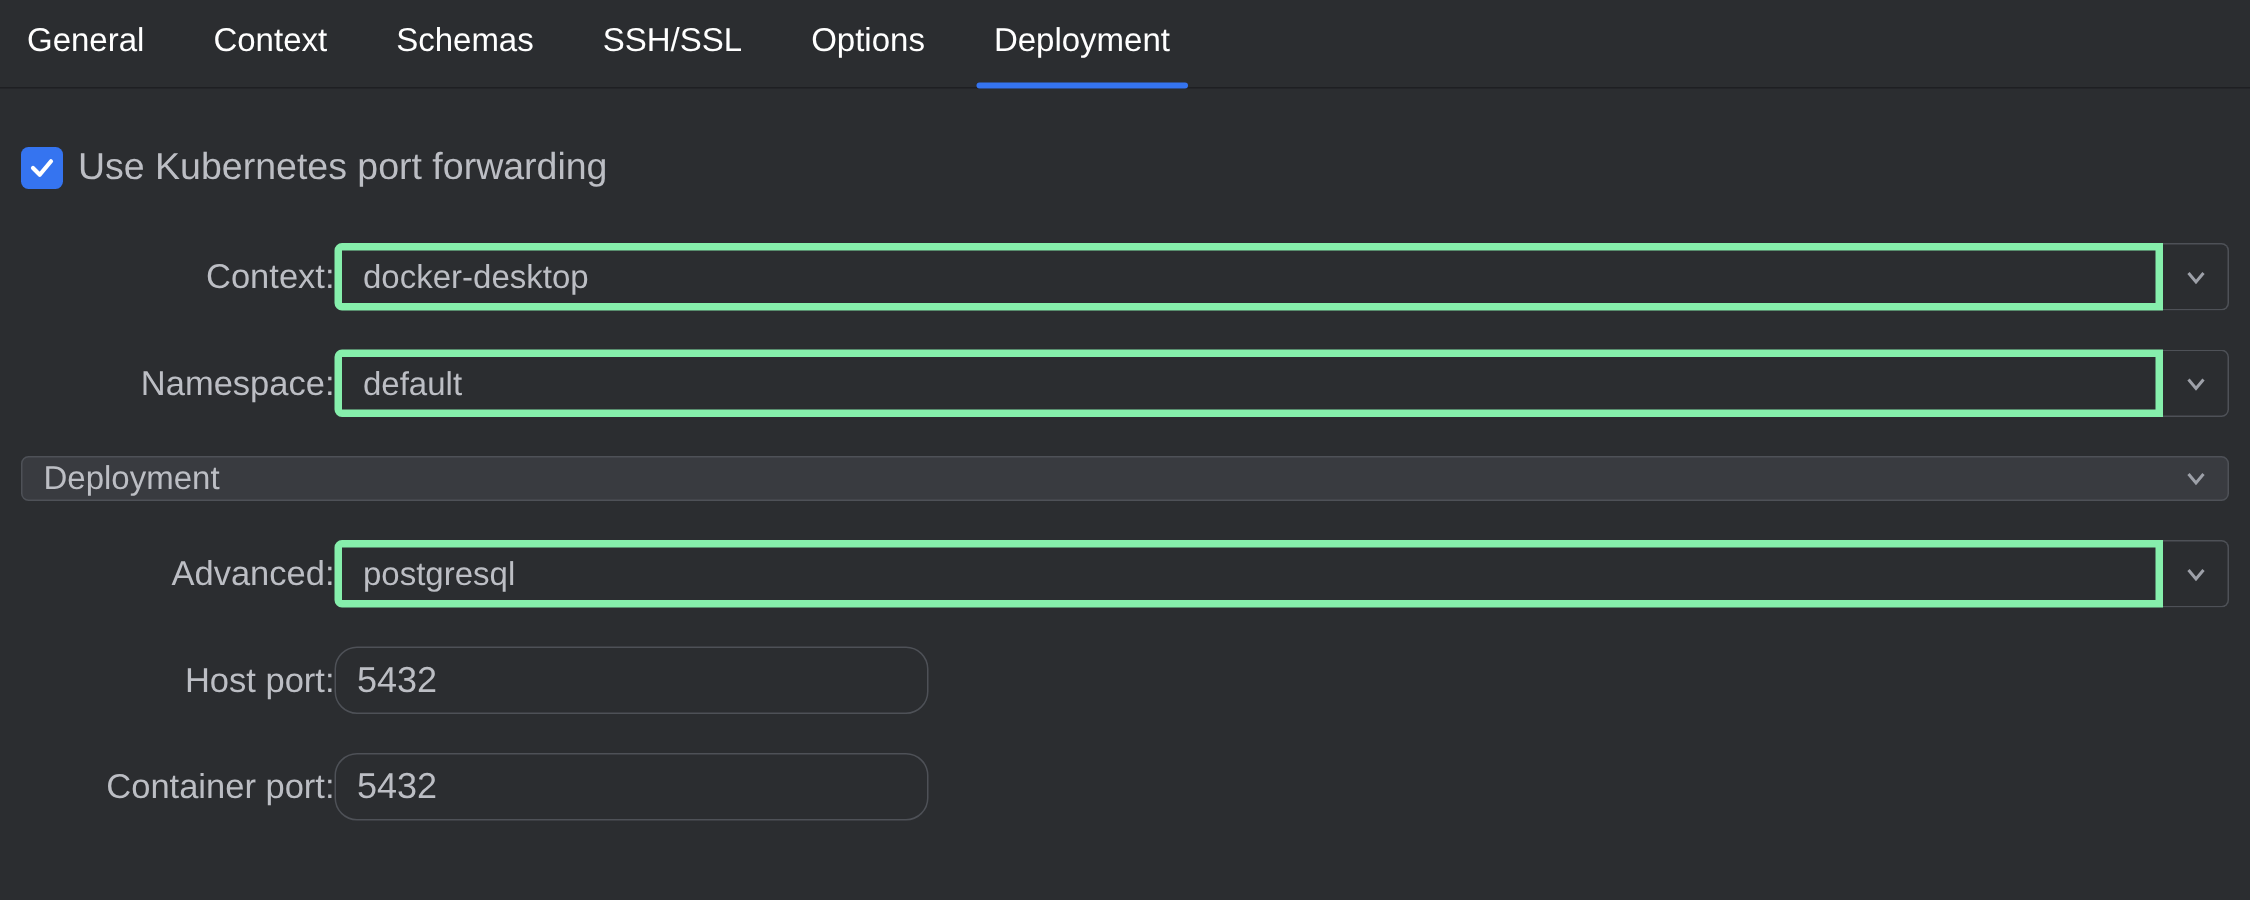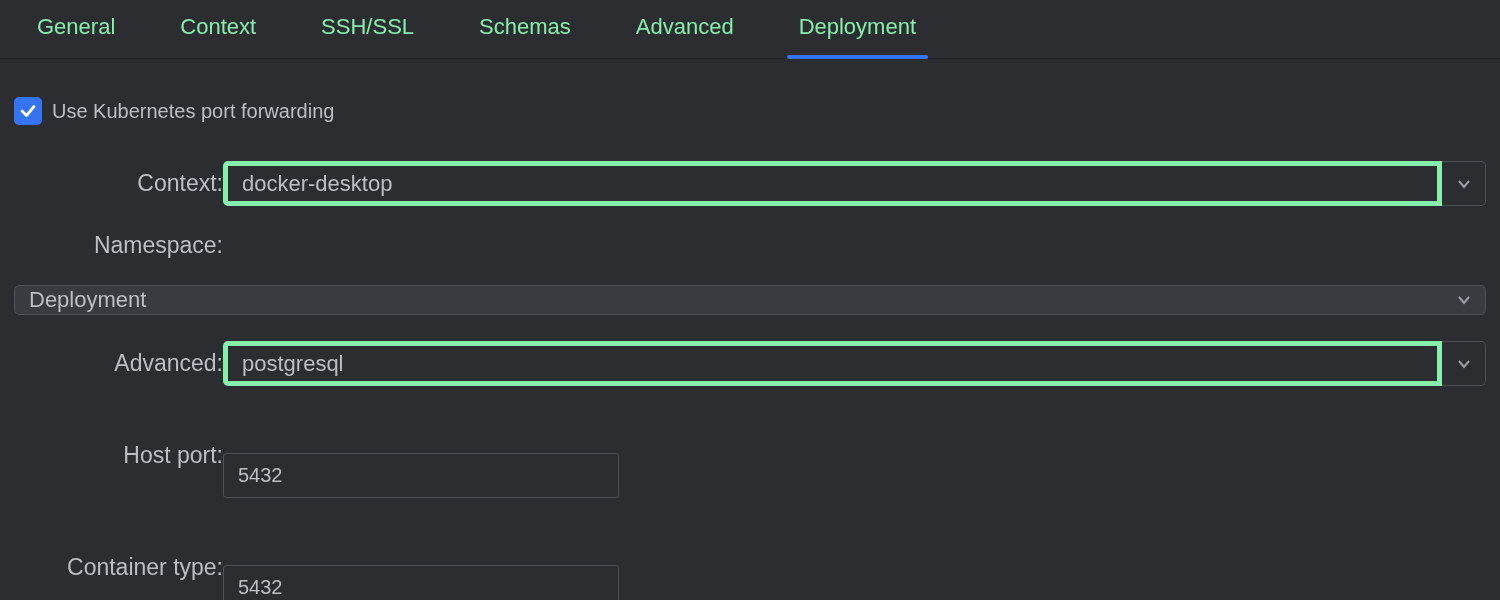--- a/index.html
+++ b/index.html
@@ -19,22 +19,21 @@
     .tabs {
       display: flex;
       gap: 46px;
       padding: 14px 18px 0 18px;
       border-bottom: 1px solid #1e1f22;
     }
     .tab {
       padding-bottom: 18px;
       cursor: pointer;
       position: relative;
-      color: #86efac;
-      margin-left: 19px;
+      color: #ffffff;
     }
     .tab.active::after {
       content: "";
       position: absolute;
       left: -12px;
       right: -12px;
       bottom: -1px;
       height: 4px;
       background-color: #3574f0;
       border-radius: 2px;
@@ -57,21 +56,21 @@
       align-items: center;
       justify-content: center;
       cursor: pointer;
     }
     .checkbox svg {
       width: 20px;
       height: 20px;
     }
     .checkbox-label {
       color: #bcbec4;
-      font-size: 20px;
+      font-size: 25px;
     }
     .form-row {
       display: flex;
       align-items: center;
       margin-bottom: 26px;
       text-align: right;
     }
     .form-label {
       width: 209px;
       color: #bcbec4;
@@ -130,38 +129,37 @@
       height: 10px;
       fill: none;
       stroke: #9da0a8;
       stroke-width: 2;
     }
     .text-input {
       width: 396px;
       height: 45px;
       background-color: #2b2d30;
       border: 1px solid #4e5157;
-      border-radius: 3px;
+      border-radius: 15px;
       padding: 0 14px;
       color: #bcbec4;
-      font-size: 20px;
-      display: flex;
-      align-items: center;
-      margin-top: 41px;
+      font-size: 24px;
+      display: flex;
+      align-items: center;
     }
   </style>
 </head>
 <body>
 
 <div class="tabs">
   <div class="tab">General</div>
   <div class="tab">Context</div>
+  <div class="tab">Schemas</div>
   <div class="tab">SSH/SSL</div>
-  <div class="tab">Schemas</div>
-  <div class="tab">Advanced</div>
+  <div class="tab">Options</div>
   <div class="tab active">Deployment</div>
 </div>
 
 <div class="content">
 
   <div class="checkbox-row">
     <div class="checkbox">
       <svg viewBox="0 0 20 20">
         <path d="M4 10 L8.5 14.5 L16 5.5" fill="none" stroke="#ffffff" stroke-width="2.8" stroke-linecap="round" stroke-linejoin="round"></path>
       </svg>
@@ -176,20 +174,28 @@
       <div class="combo-btn">
         <svg viewBox="0 0 14 10">
             <path d="M2 2 L7 8 L12 2"></path>
           </svg>
       </div>
     </div>
   </div>
 
   <div class="form-row">
     <div class="form-label">Namespace:</div>
+    <div class="combo">
+      <div class="combo-text">default</div>
+      <div class="combo-btn">
+        <svg viewBox="0 0 14 10">
+            <path d="M2 2 L7 8 L12 2"></path>
+          </svg>
+      </div>
+    </div>
   </div>
 
   <div class="form-row">
     <div class="select-single">
       <span>Deployment</span>
       <svg viewBox="0 0 14 10">
           <path d="M2 2 L7 8 L12 2"></path>
         </svg>
     </div>
   </div>
@@ -205,17 +211,17 @@
       </div>
     </div>
   </div>
 
   <div class="form-row">
     <div class="form-label">Host port:</div>
     <div class="text-input">5432</div>
   </div>
 
   <div class="form-row" style="margin-bottom:0;">
-    <div class="form-label">Container type:</div>
+    <div class="form-label">Container port:</div>
     <div class="text-input">5432</div>
   </div>
 
 </div>
 
 </body></html>

